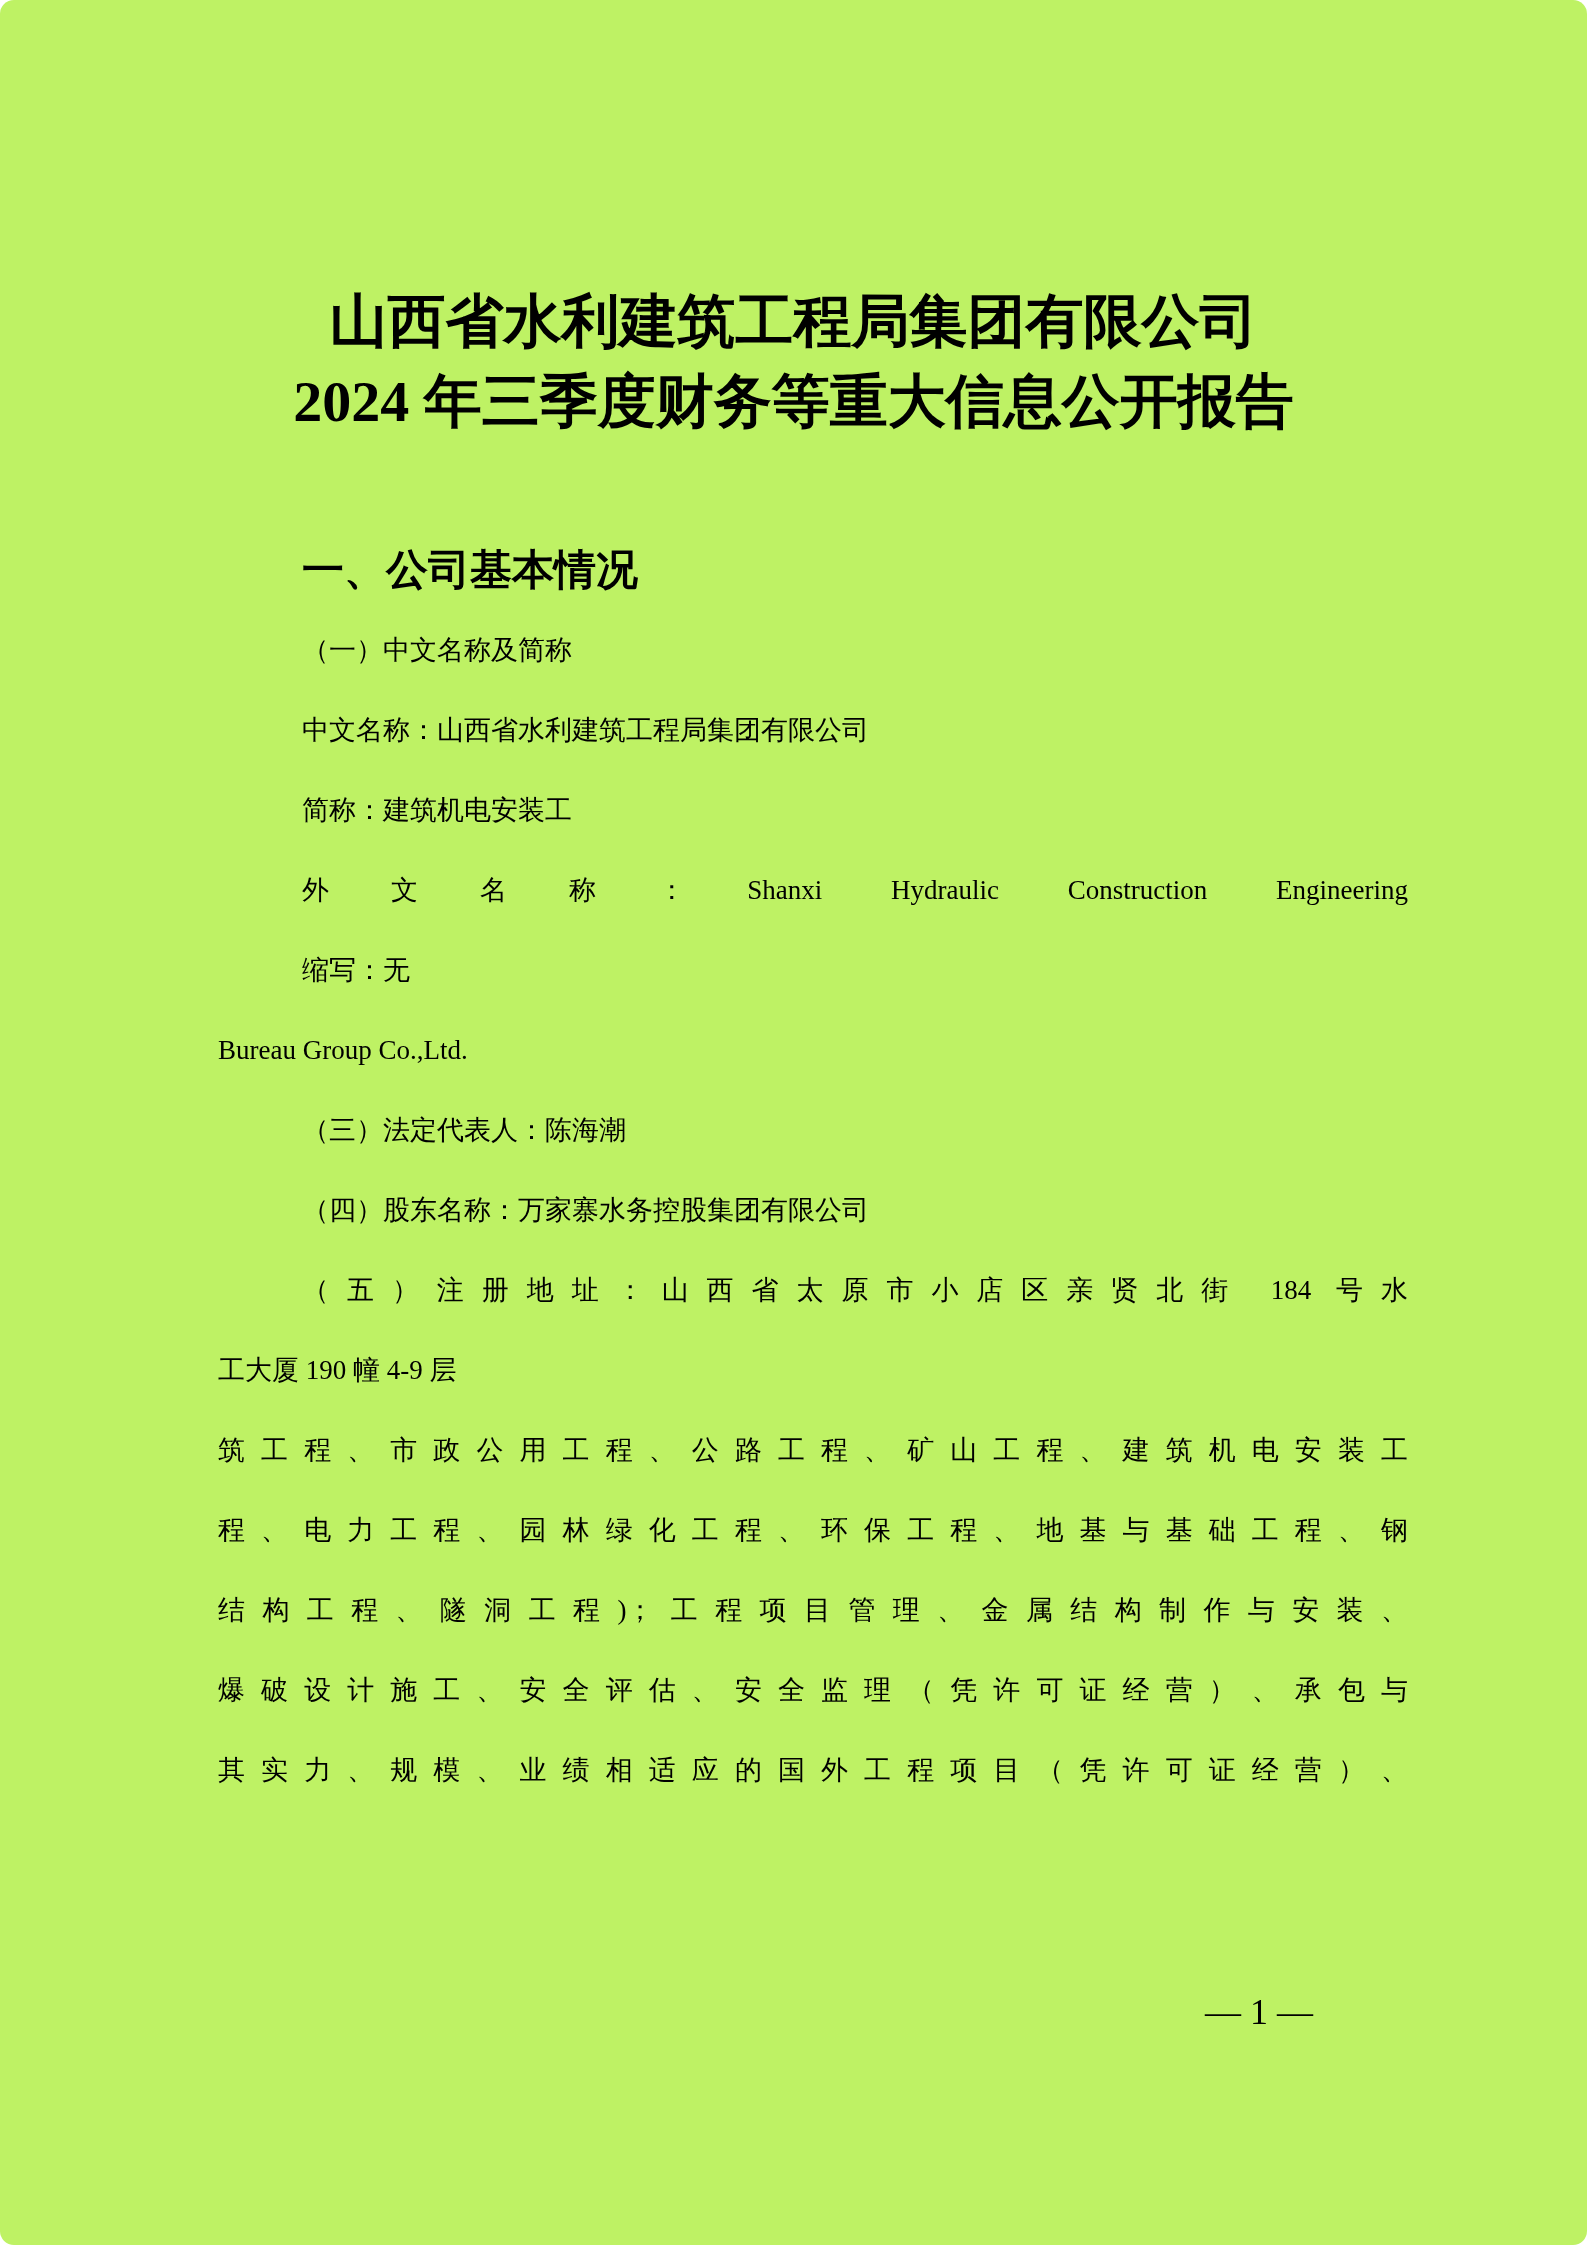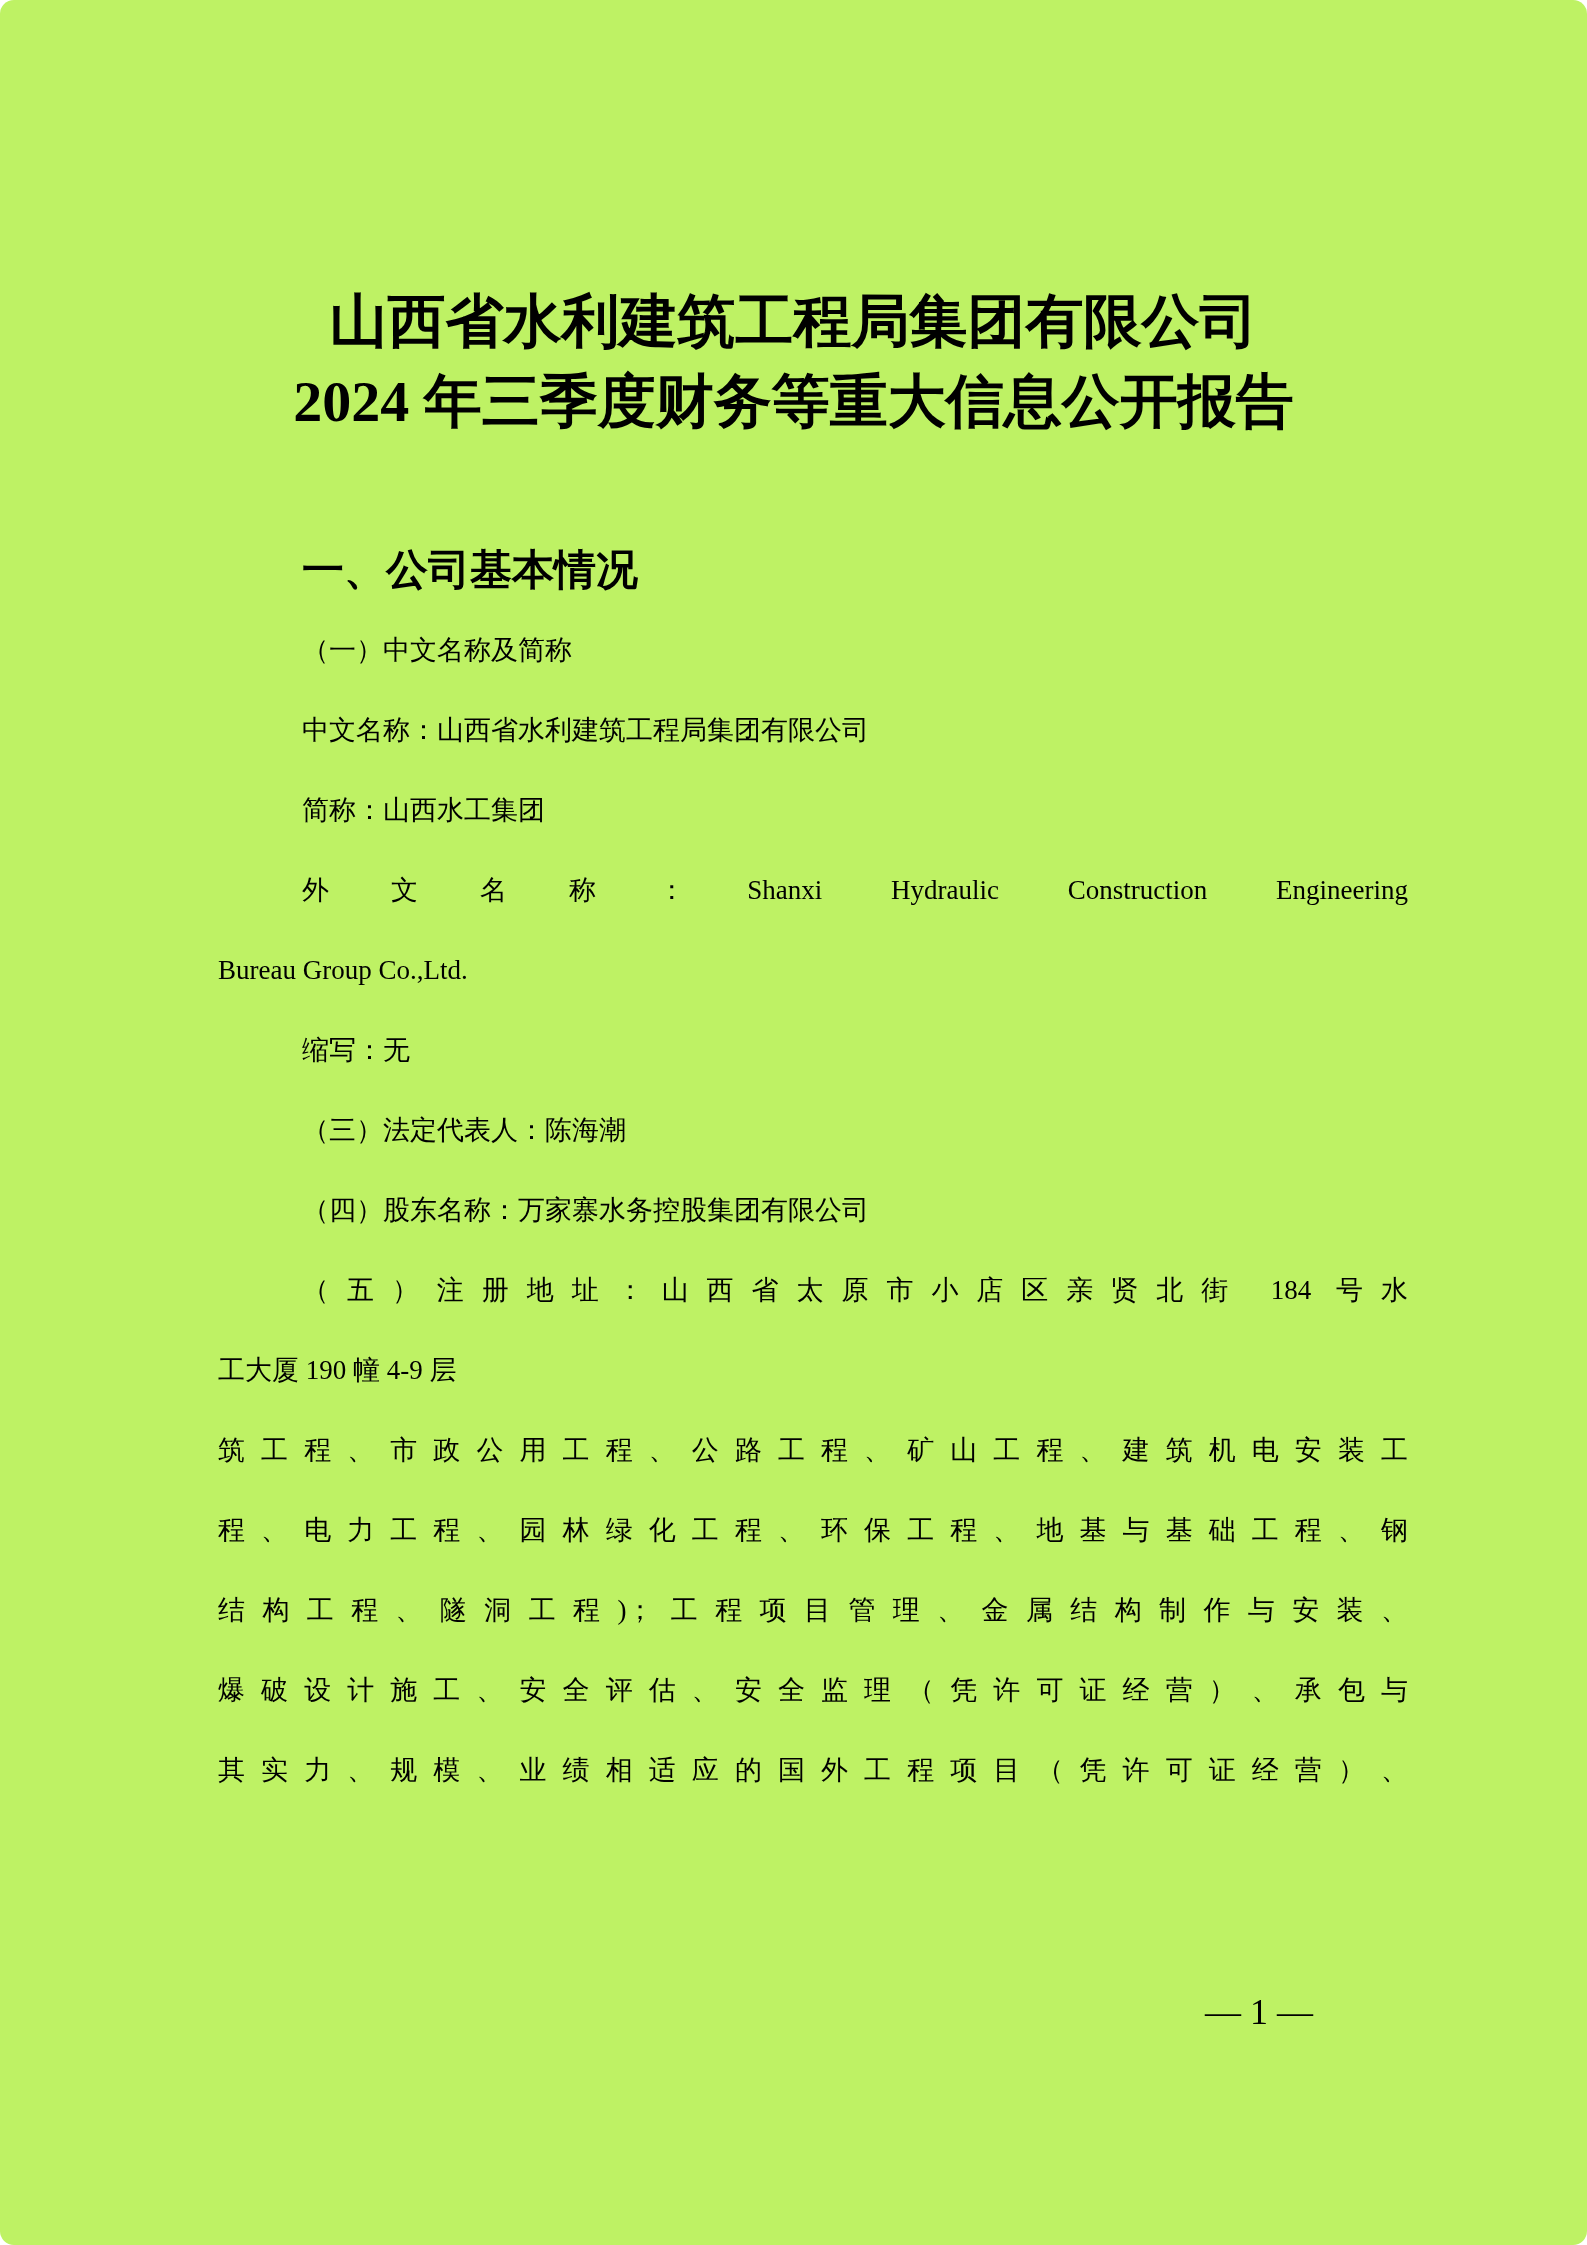--- a/index.html
+++ b/index.html
@@ -80,24 +80,24 @@
   <div class="title-block">
     <div class="title-line">山西省水利建筑工程局集团有限公司</div>
     <div class="title-line">2024 年三季度财务等重大信息公开报告</div>
   </div>
 
   <div class="content">
     <h2 class="section-heading">一、公司基本情况</h2>
     <div id="body-lines">
         <div class="line indent">（一）中文名称及简称</div>
         <div class="line indent">中文名称：山西省水利建筑工程局集团有限公司</div>
-        <div class="line indent">简称：山西水工集团</div>
+        <div class="line indent">简称：建筑机电安装工</div>
         <div class="line indent fill">外文名称：Shanxi Hydraulic Construction Engineering</div>
+        <div class="line indent">缩写：无</div>
         <div class="line">Bureau Group Co.,Ltd.</div>
-        <div class="line indent">缩写：无</div>
         <div class="line indent">（三）法定代表人：陈海潮</div>
         <div class="line indent">（四）股东名称：万家寨水务控股集团有限公司</div>
         <div class="line indent fill">（五）注册地址：山西省太原市小店区亲贤北街 184 号水</div>
         <div class="line">工大厦 190 幢 4-9 层</div>
         <div class="line fill">筑工程、市政公用工程、公路工程、矿山工程、建筑机电安装工</div>
         <div class="line fill">程、电力工程、园林绿化工程、环保工程、地基与基础工程、钢</div>
         <div class="line fill">结构工程、隧洞工程)；工程项目管理、金属结构制作与安装、</div>
         <div class="line fill">爆破设计施工、安全评估、安全监理（凭许可证经营）、承包与</div>
         <div class="line fill">其实力、规模、业绩相适应的国外工程项目（凭许可证经营）、</div>
       </div>

